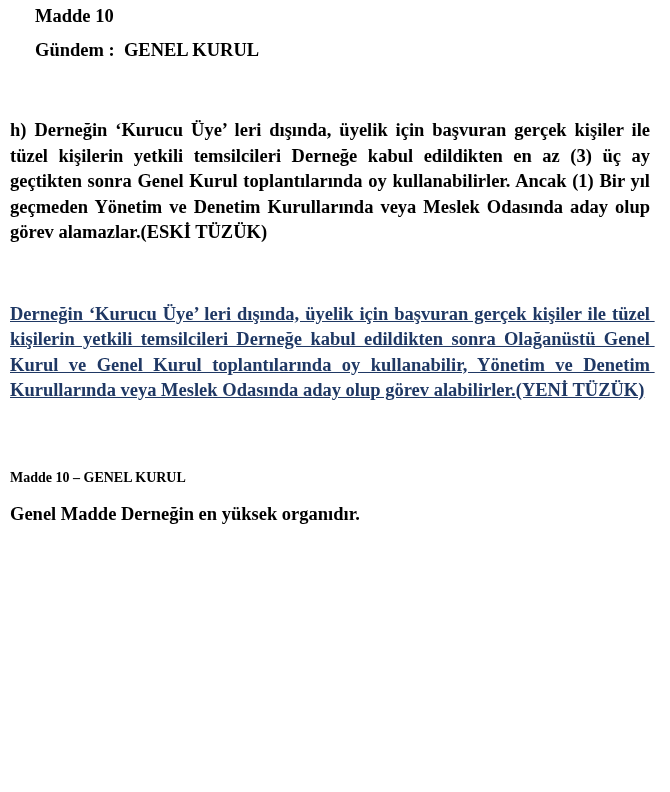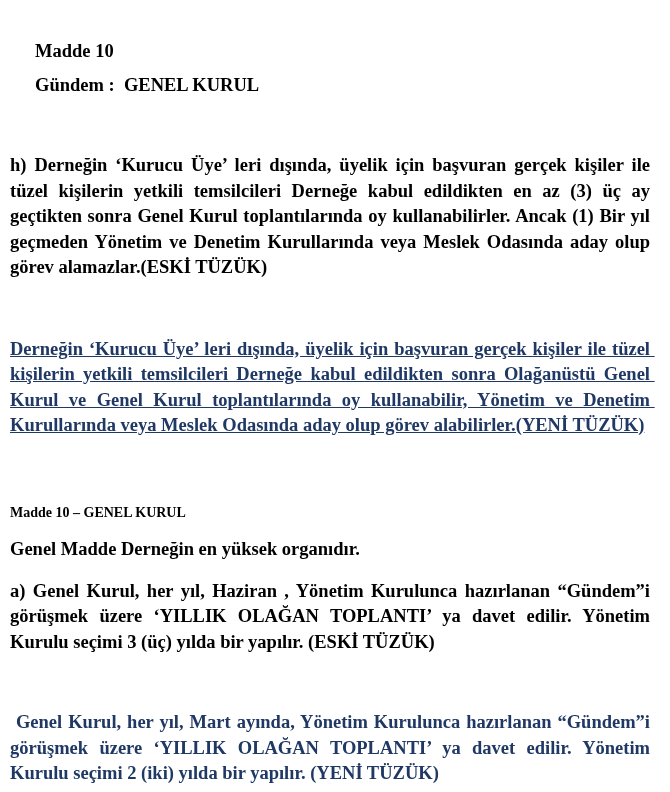--- a/index.html
+++ b/index.html
@@ -21,21 +21,20 @@
     font-family: "Liberation Serif", "DejaVu Serif", serif;
     font-weight: bold;
     font-size: 18.5px;
     line-height: 25.5px;
     color: var(--black);
   }
   .page {
     width: 670px;
     height: 556px;
     padding: 4px 20px 0 10px;
-    margin-top: 35px;
   }
   .heading {
     margin: 0 0 0 25px;
     font-size: 18.5px;
     font-weight: bold;
     white-space: pre-wrap;
   }
   .heading.second {
     margin-top: 8px;
   }
@@ -68,17 +67,15 @@
   <h2 class="heading second black">Gündem :  GENEL KURUL</h2>
 
   <p class="para black mt-xl">h) Derneğin ‘Kurucu Üye’ leri dışında, üyelik için başvuran gerçek kişiler ile tüzel kişilerin yetkili temsilcileri Derneğe kabul edildikten en az (3) üç ay geçtikten sonra Genel Kurul toplantılarında oy kullanabilirler. Ancak (1) Bir yıl geçmeden Yönetim ve Denetim Kurullarında veya Meslek Odasında aday olup görev alamazlar.(ESKİ TÜZÜK)</p>
 
   <p class="para blue mt-xl2">Derneğin ‘Kurucu Üye’ leri dışında, üyelik için başvuran gerçek kişiler ile tüzel kişilerin yetkili temsilcileri Derneğe kabul edildikten sonra Olağanüstü Genel Kurul ve Genel Kurul toplantılarında oy kullanabilir, Yönetim ve Denetim Kurullarında veya Meslek Odasında aday olup görev alabilirler.(YENİ TÜZÜK)</p>
 
   <h3 class="subheading black mt-xxl">Madde 10 – GENEL KURUL</h3>
 
   <p class="para black mt-sm">Genel Madde Derneğin en yüksek organıdır.</p>
 
-  <p class="para black mt-md">a) Genel Kurul, her yıl, Haziran , Yönetim Kurulunca hazırlanan “Gündem”i görüşmek üzere ‘YILLIK OLAĞAN TOPLANTI’ ya davet edilir. Yönetim Kurulu seçimi 3 (üç) yılda bir yapılır. (ESKİ TÜZÜK)</p>
 
-  <p class="para blue mt-xl"> Genel Kurul, her yıl, Mart ayında, Yönetim Kurulunca hazırlanan “Gündem”i görüşmek üzere ‘YILLIK OLAĞAN TOPLANTI’ ya davet edilir. Yönetim Kurulu seçimi 2 (iki) yılda bir yapılır. (YENİ TÜZÜK)</p>
 
 </div>
 
 </body></html>

